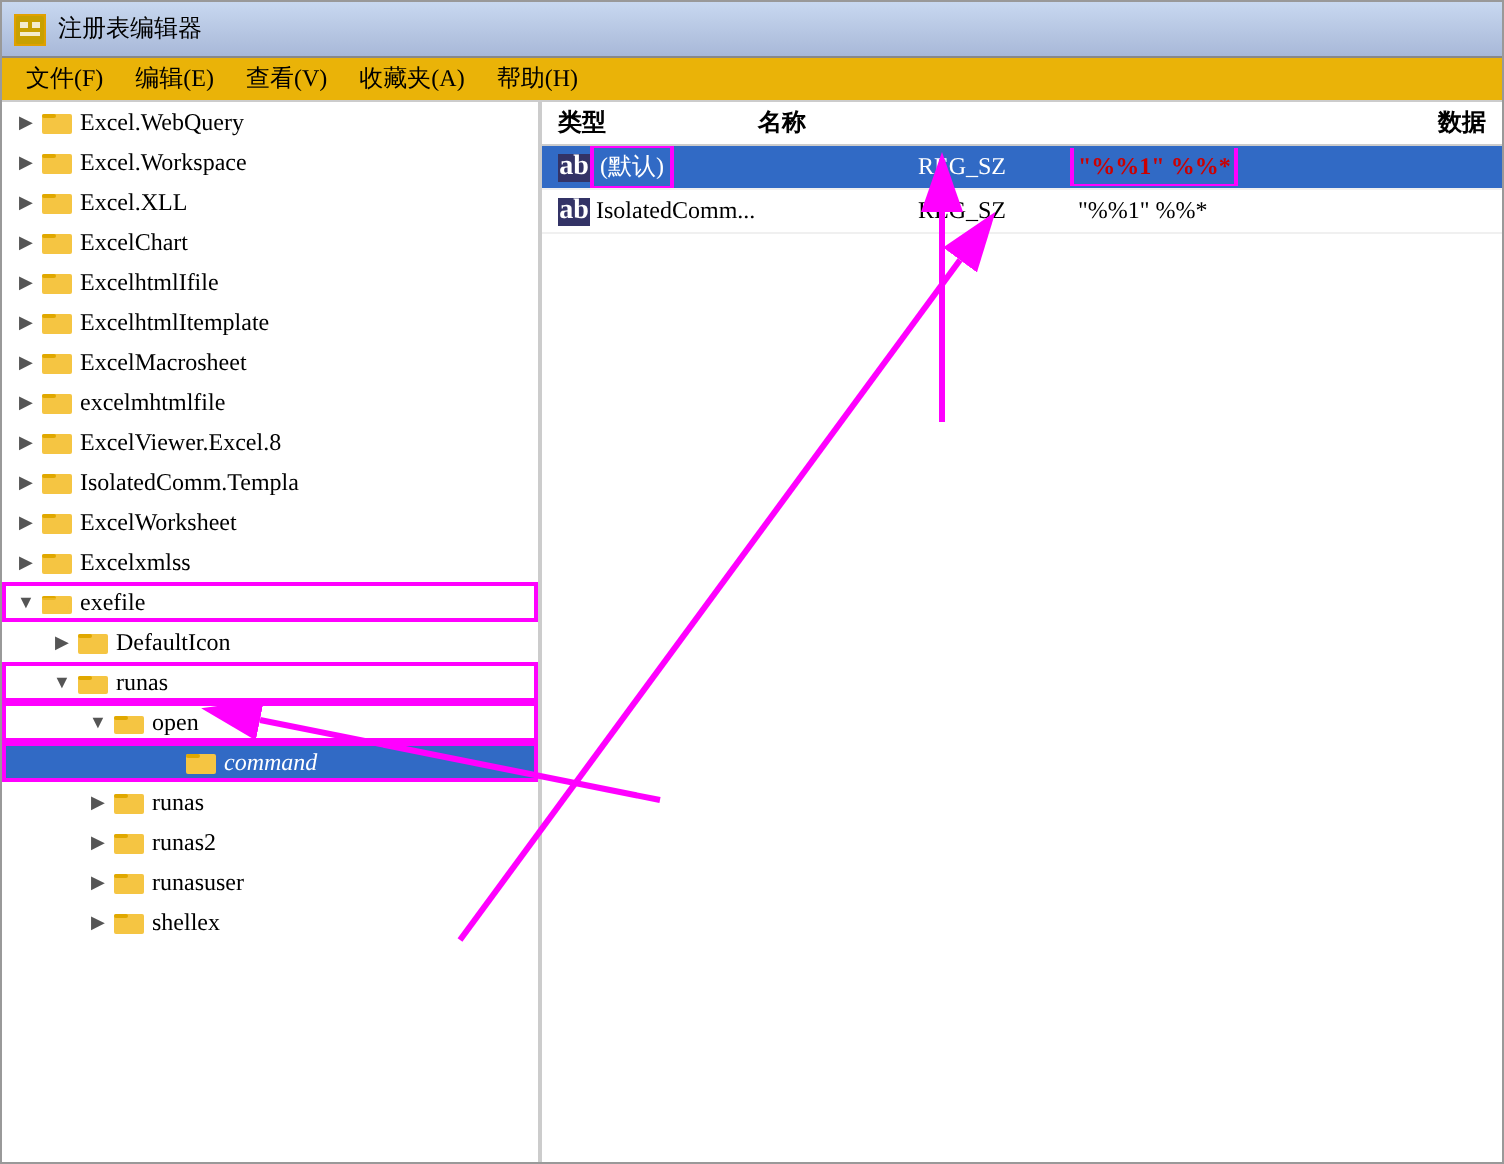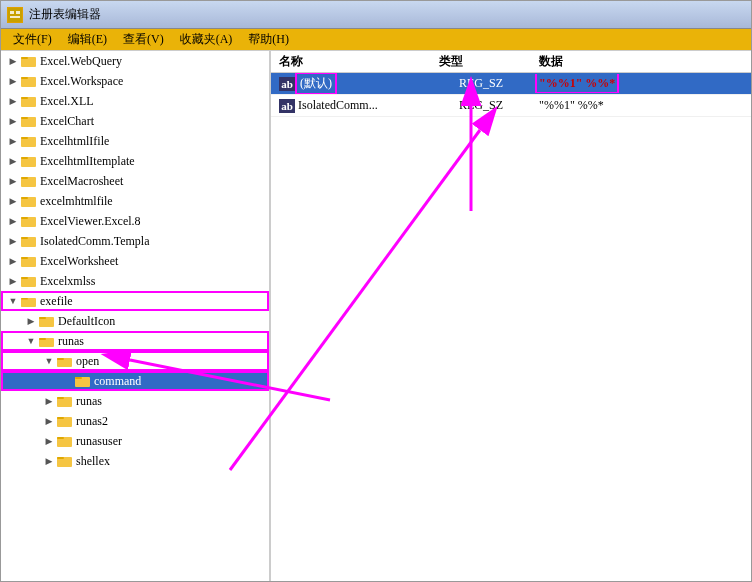--- a/index.html
+++ b/index.html
@@ -148,21 +148,21 @@
 
     .col-header {
       font-size: 12px;
       font-weight: bold;
       padding: 2px 8px;
       color: #000;
     }
 
     .col-name { width: 160px; }
     .col-type { width: 100px; }
-    .col-data { flex: 1; }
+    .col-data { flex: 1; text-align: right; }
 
     .right-panel-body {
       flex: 1;
       overflow-y: auto;
     }
 
     .data-row {
       display: flex;
       align-items: center;
       height: 22px;
@@ -182,21 +182,21 @@
       white-space: nowrap;
     }
 
     .cell-name { width: 160px; display: flex; align-items: center; gap: 3px; }
     .cell-type { width: 100px; text-align: center; }
     .cell-data { flex: 1; }
 
     .data-type-icon {
       background: #336;
       color: white;
-      font-size: 11px;
+      font-size: 14px;
       font-weight: bold;
       width: 16px;
       height: 14px;
       display: inline-flex;
       align-items: center;
       justify-content: center;
       flex-shrink: 0;
     }
 
     
@@ -389,21 +389,21 @@
 
         <div class="tree-item" style="padding-left:40px; outline: 2px solid #ff00ff; outline-offset:-2px;">
           <span class="tree-expand">▼</span>
           <span class="folder-icon"><svg viewBox="0 0 16 14">
                 <rect x="0" y="4" width="15" height="9" rx="1" fill="#f5c542"></rect>
                 <rect x="0" y="4" width="7" height="2" rx="1" fill="#e0a800"></rect>
               </svg></span>
           <span>open</span>
         </div>
 
-        <div class="tree-item selected" style="padding-left:58px; outline: 2px solid #ff00ff; outline-offset:-2px;">
+        <div class="tree-item selected" style="padding-left:76px; outline: 2px solid #ff00ff; outline-offset:-2px;font-style:italic;">
           <span class="tree-expand" style="color:white"> </span>
           <span class="folder-icon"><svg viewBox="0 0 16 14">
                 <rect x="0" y="3" width="15" height="10" rx="1" fill="#f5c542"></rect>
                 <rect x="0" y="3" width="7" height="2" rx="1" fill="#e0a800"></rect>
               </svg></span>
           <span>command</span>
         </div>
 
         <div class="tree-item" style="padding-left:40px">
           <span class="tree-expand">▶</span>
@@ -440,22 +440,22 @@
               </svg></span>
           <span>shellex</span>
         </div>
 
       </div>
     </div>
 
     <div class="right-panel">
 
       <div class="right-panel-header">
+        <div class="col-header col-type">类型</div>
         <div class="col-header col-name">名称</div>
-        <div class="col-header col-type">类型</div>
         <div class="col-header col-data">数据</div>
       </div>
 
       <div class="right-panel-body">
 
         <div class="data-row selected">
           <div class="data-cell cell-name">
             <span class="data-type-icon">ab</span>
             <span style="outline:2px solid #ff00ff; outline-offset:1px; padding:0 2px;">(默认)</span>
           </div>

